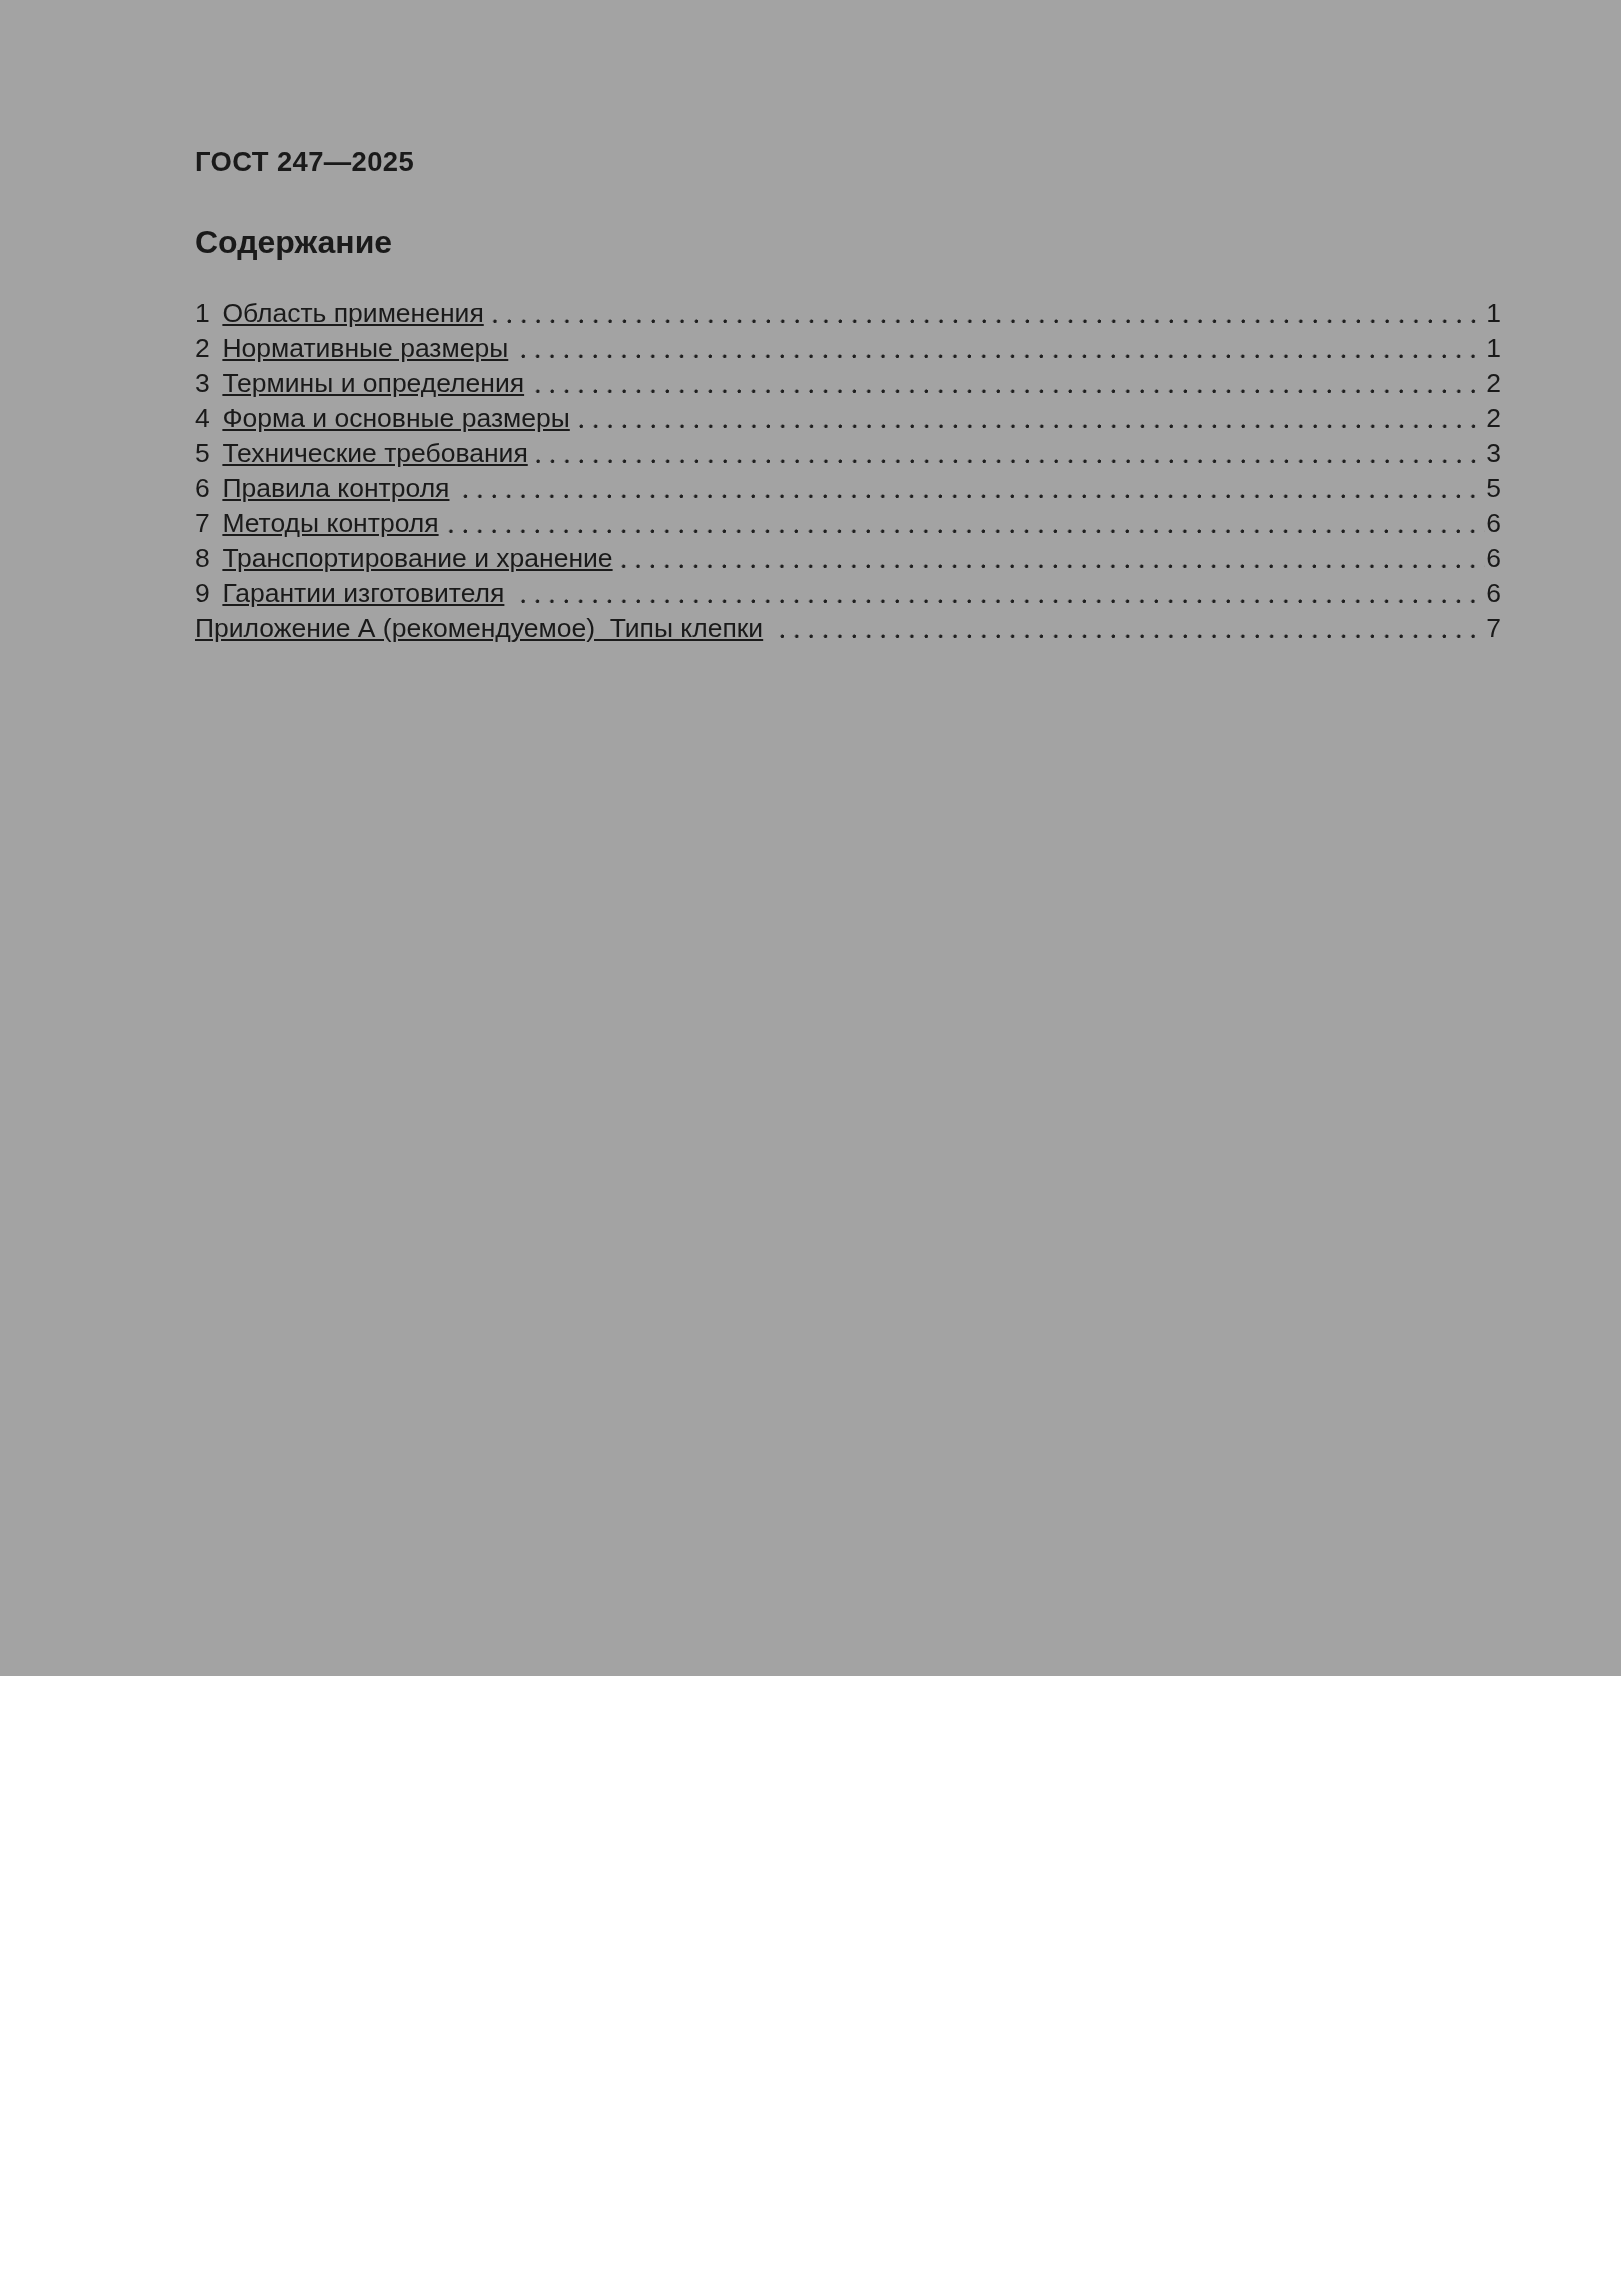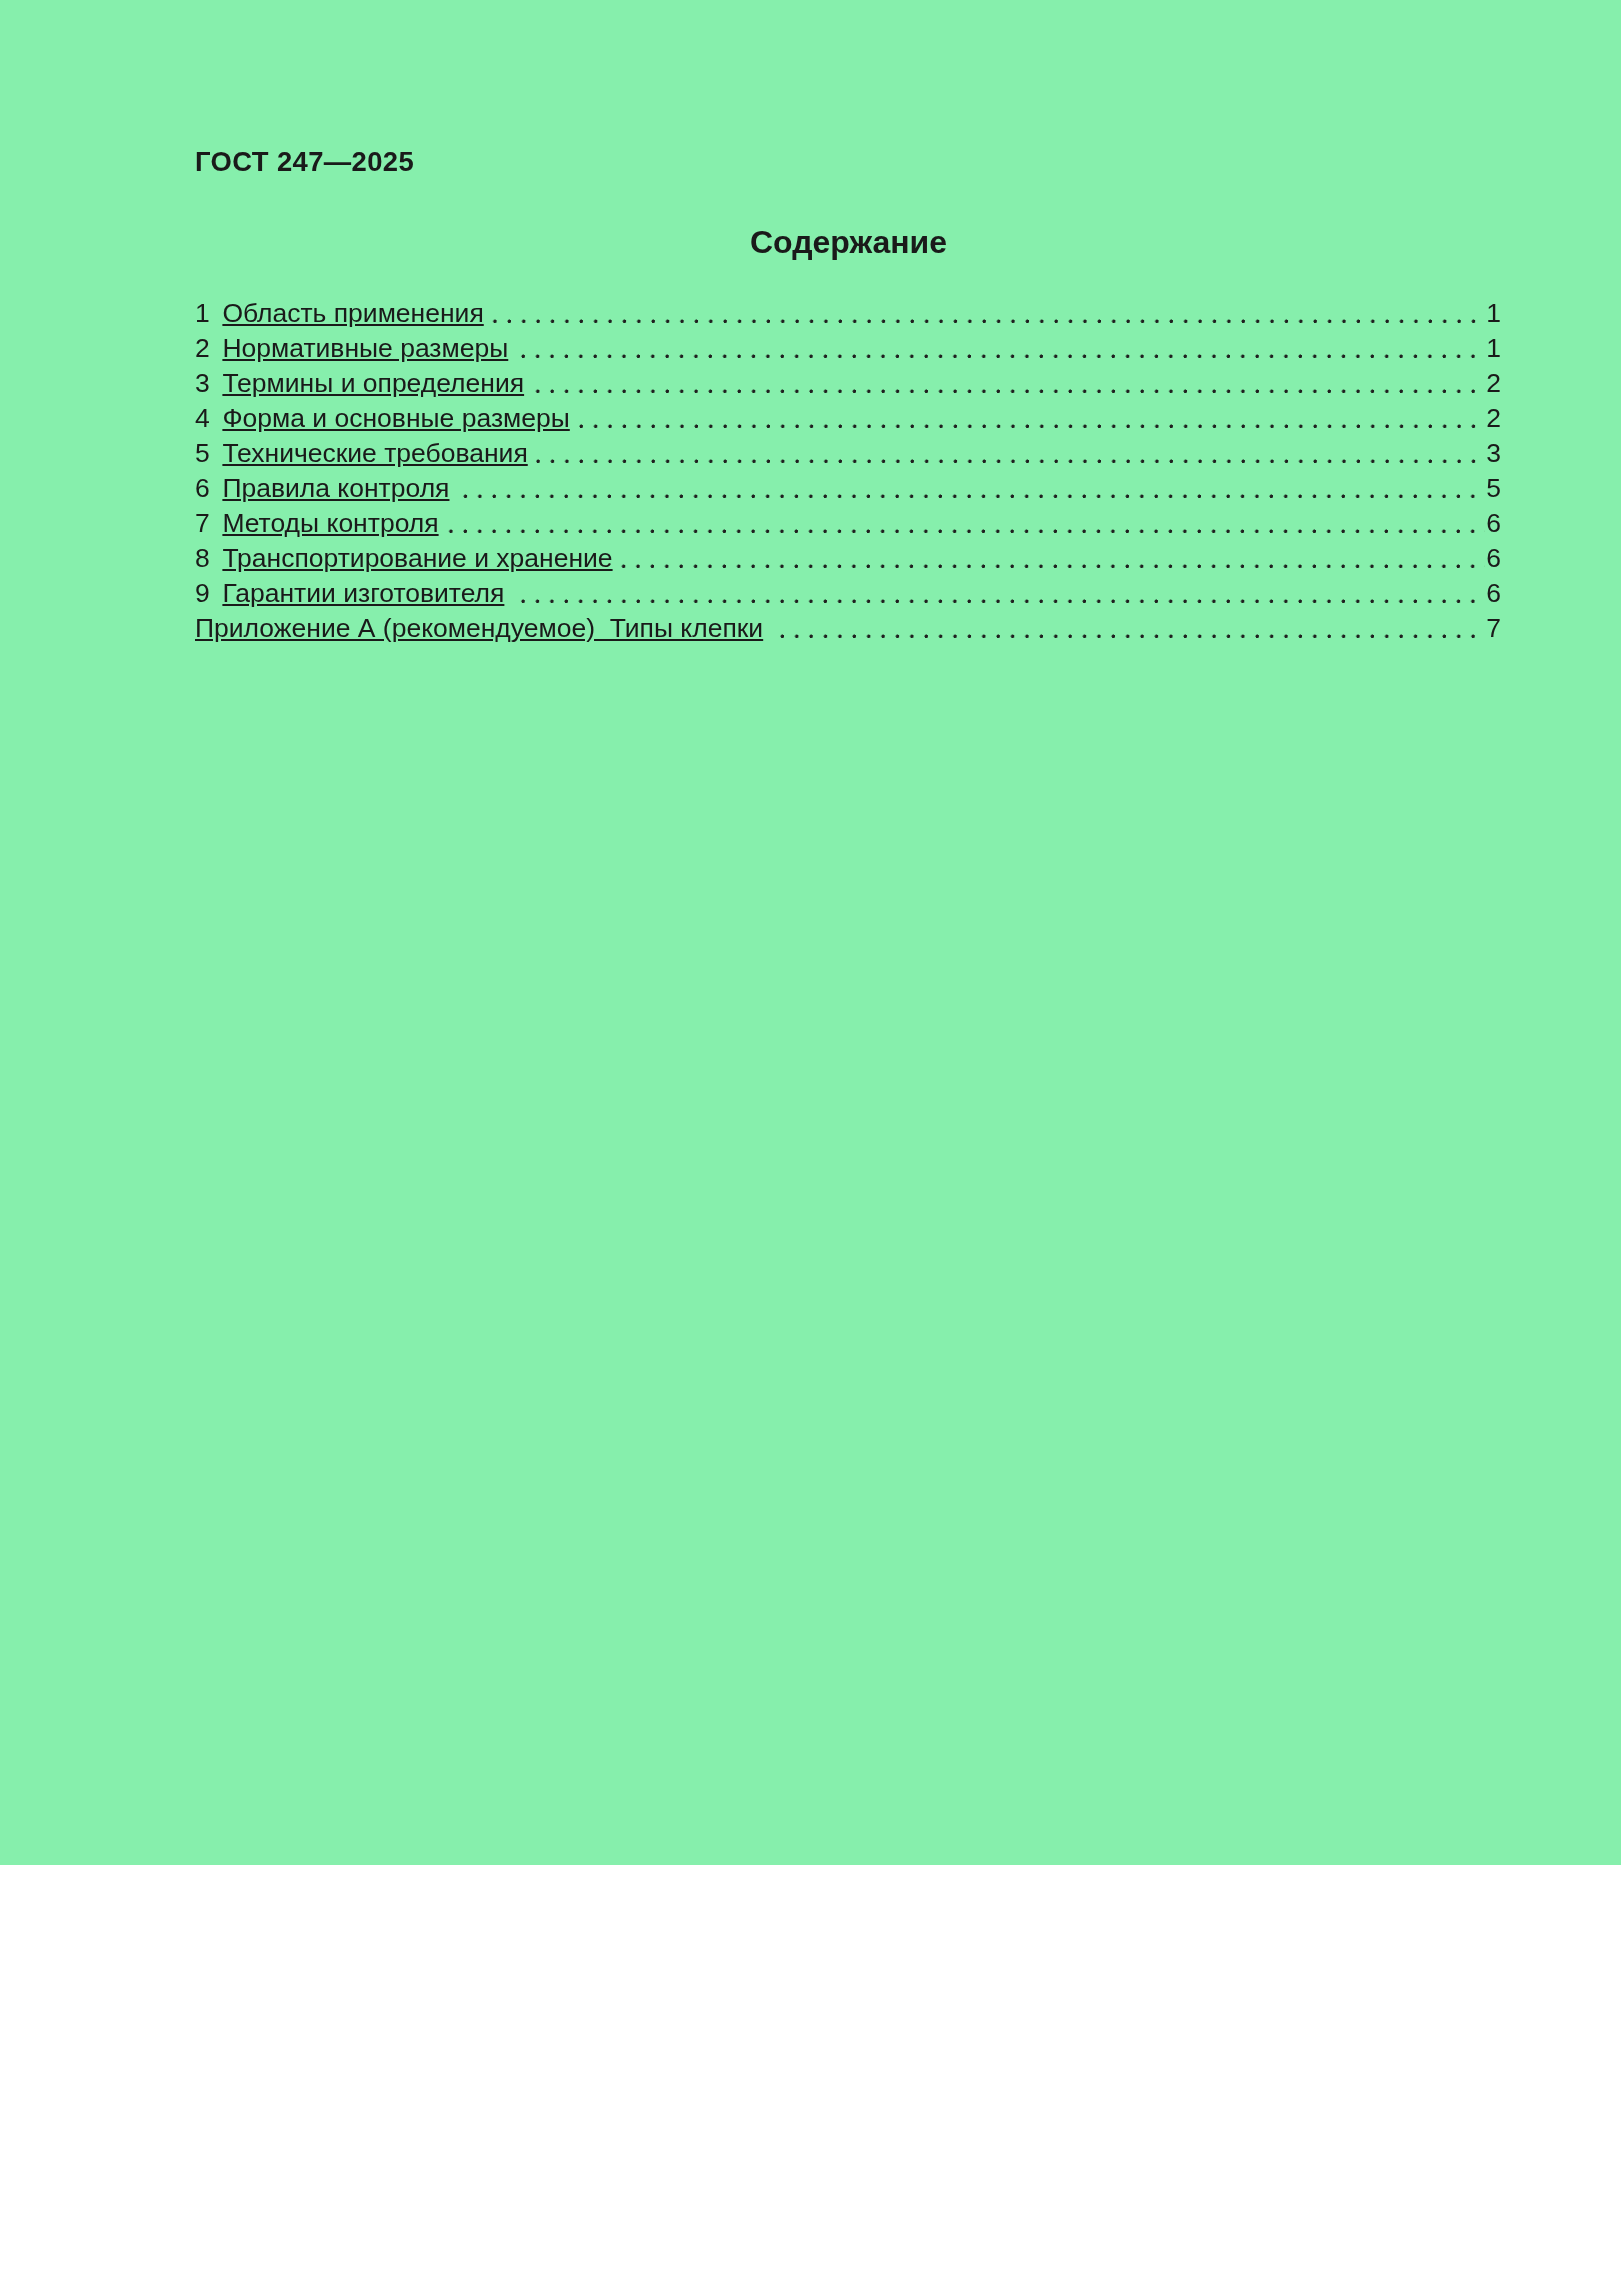--- a/index.html
+++ b/index.html
@@ -3,22 +3,22 @@
 <meta charset="utf-8">
 <style>
   html, body {
     margin: 0;
     padding: 0;
     background: #ffffff;
   }
   .page {
     position: relative;
     width: 1621px;
-    height: 1865px;
-    background: #86efac;
+    height: 1676px;
+    background: #a3a3a3;
     font-family: "Liberation Sans", sans-serif;
     color: #1a1a1a;
     overflow: hidden;
   }
   .doc-header {
     position: absolute;
     left: 195px;
     top: 146px;
     font-size: 27.4px;
     font-weight: bold;
@@ -26,21 +26,21 @@
     white-space: pre;
   }
   .toc-title {
     position: absolute;
     left: 195px;
     width: 1307px;
     top: 224px;
     margin: 0;
     font-size: 32px;
     font-weight: bold;
-    text-align: center;
+    text-align: left;
     white-space: pre;
   }
   .toc {
     position: absolute;
     left: 195px;
     right: 120px;
     top: 296px;
   }
   .toc-row {
     display: flex;

